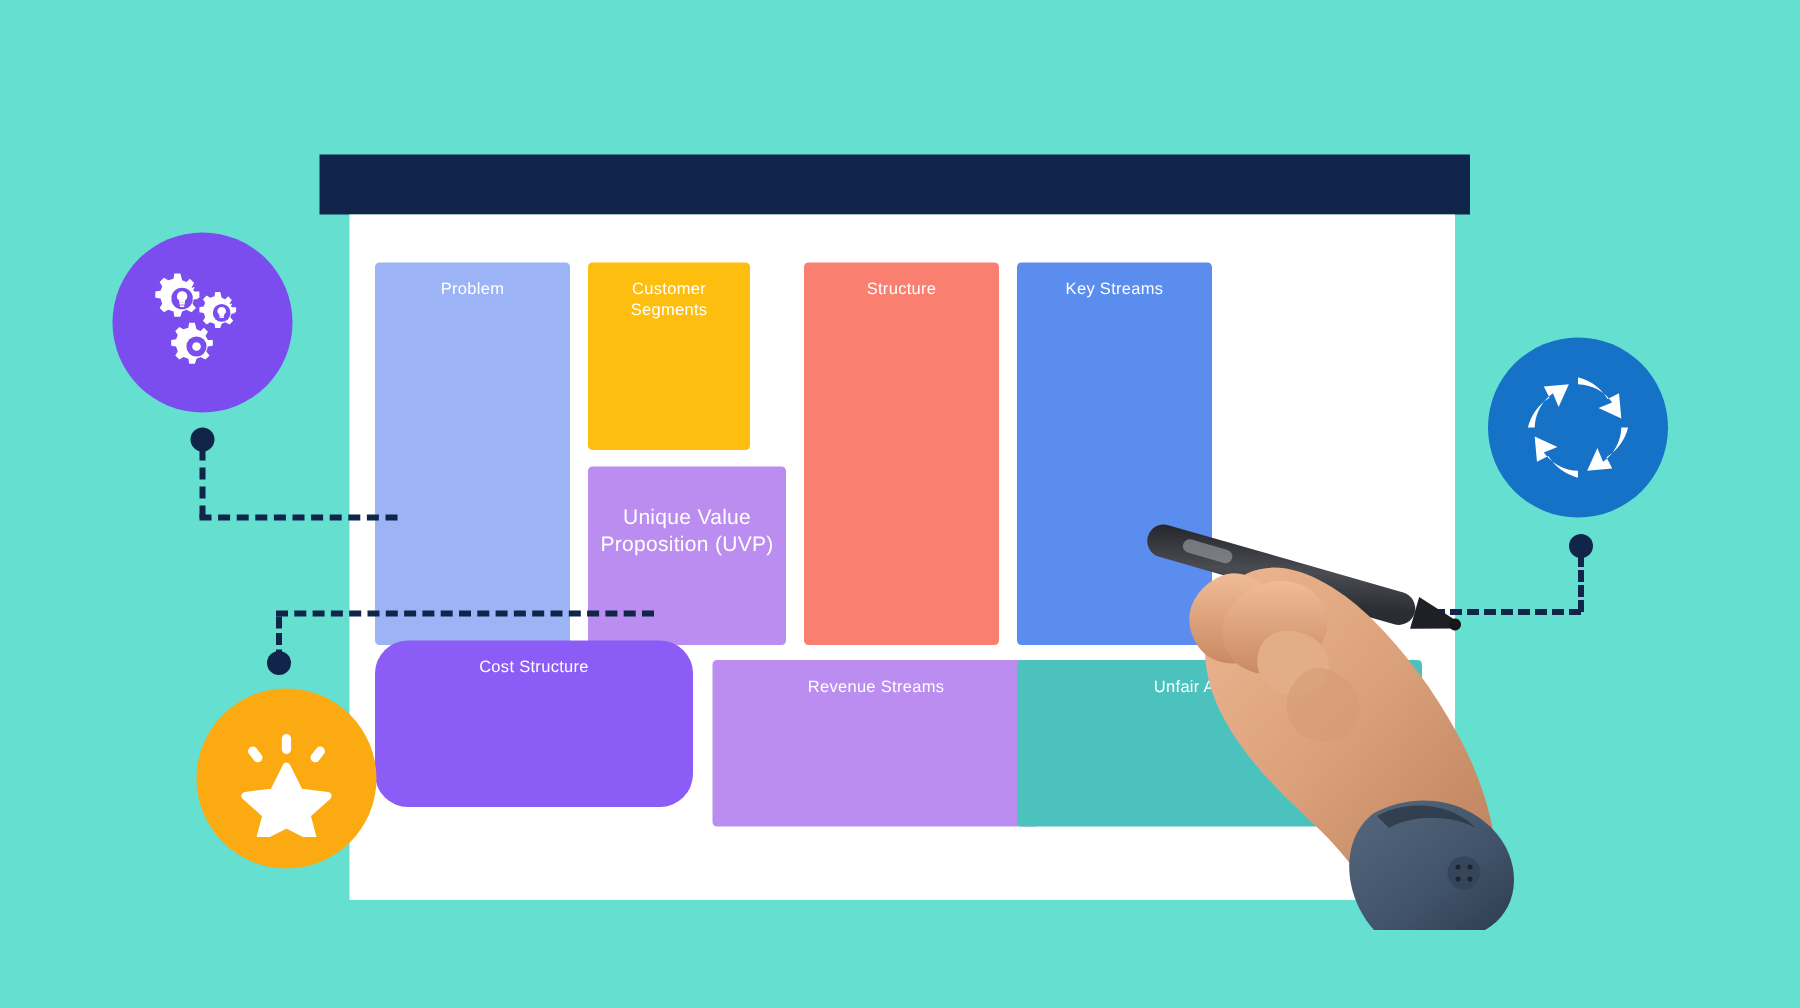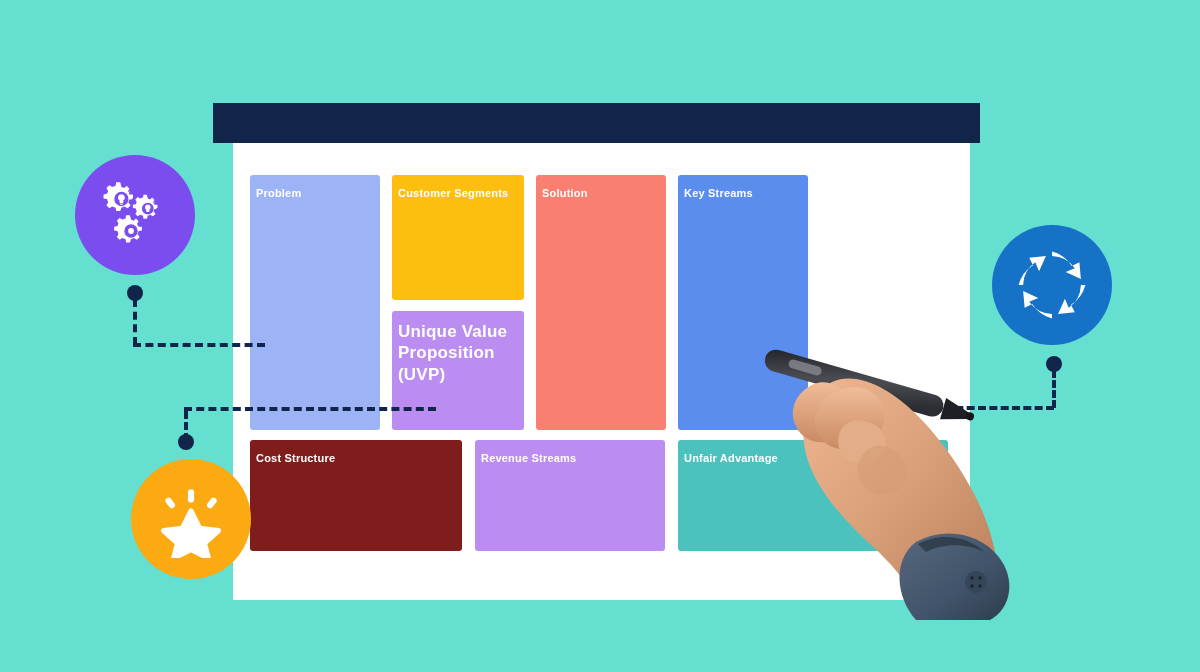--- a/index.html
+++ b/index.html
@@ -17,37 +17,37 @@
     background:#11254B;
   }
   .board-body{
     position:absolute;left:233px;top:143px;width:737px;height:457px;
     background:#FFFFFF;
   }
 
   
   .panel{position:absolute;border-radius:3px;overflow:hidden;}
   .panel-title{
-    width:100%;text-align:left;color:#ffffff;
-    font-weight:bold;line-height:1.25;
+    width:100%;text-align:center;color:#ffffff;
+    font-weight:normal;line-height:1.25;
     font-size:11px;letter-spacing:.2px;
     position:absolute;top:12px;left:0;
     padding:0 6px;box-sizing:border-box;
   }
-  .panel-title.two-line{font-size:17px;top:10px;}
+  .panel-title.two-line{font-size:14px;top:25px;}
 
   
   #p-problem   {left:250px;top:175px;width:130px;height:255px;background:#9CB4F5;}
-  #p-segments  {left:392px;top:175px;width:132px;height:125px;background:#FDBE10;}
+  #p-segments  {left:392px;top:175px;width:108px;height:125px;background:#FDBE10;}
   #p-uvp       {left:392px;top:311px;width:132px;height:119px;background:#BB8DF0;}
   #p-solution  {left:536px;top:175px;width:130px;height:255px;background:#F97F70;}
   #p-metrics   {left:678px;top:175px;width:130px;height:255px;background:#5B8DEF;}
   #p-channels  {left:818px;top:175px;width:130px;height:255px;background:#FDBE10;}
-  #p-cost      {left:250px;top:440px;width:212px;height:111px;background:#7f1d1d;}
-  #p-revenue   {left:475px;top:440px;width:190px;height:111px;background:#BB8DF0;}
+  #p-cost      {left:250px;top:427px;width:212px;height:111px;background:#8b5cf6;border-radius:22px;}
+  #p-revenue   {left:475px;top:440px;width:190px;height:111px;background:#BB8DF0;padding-left:28px;}
   #p-unfair    {left:678px;top:440px;width:270px;height:111px;background:#4BC2BE;}
 
   
   .circ{position:absolute;border-radius:50%;display:flex;align-items:center;justify-content:center;}
   #ic-gears{left:75px;top:155px;width:120px;height:120px;background:#7B4DEF;}
   #ic-cycle{left:992px;top:225px;width:120px;height:120px;background:#1572C6;}
   #ic-star {left:131px;top:459px;width:120px;height:120px;background:#FBAA12;}
 
   
   .dot{position:absolute;width:16px;height:16px;border-radius:50%;background:#11254B;}
@@ -84,21 +84,21 @@
     <div class="panel-title">Customer Segments</div>
 
   </div>
 
   <div class="panel" id="p-uvp">
     <div class="panel-title two-line">Unique Value Proposition (UVP)</div>
 
   </div>
 
   <div class="panel" id="p-solution">
-    <div class="panel-title">Solution</div>
+    <div class="panel-title">Structure</div>
 
   </div>
 
   <div class="panel" id="p-metrics">
     <div class="panel-title">Key Streams</div>
 
   </div>
 
 
   <div class="panel" id="p-cost">

